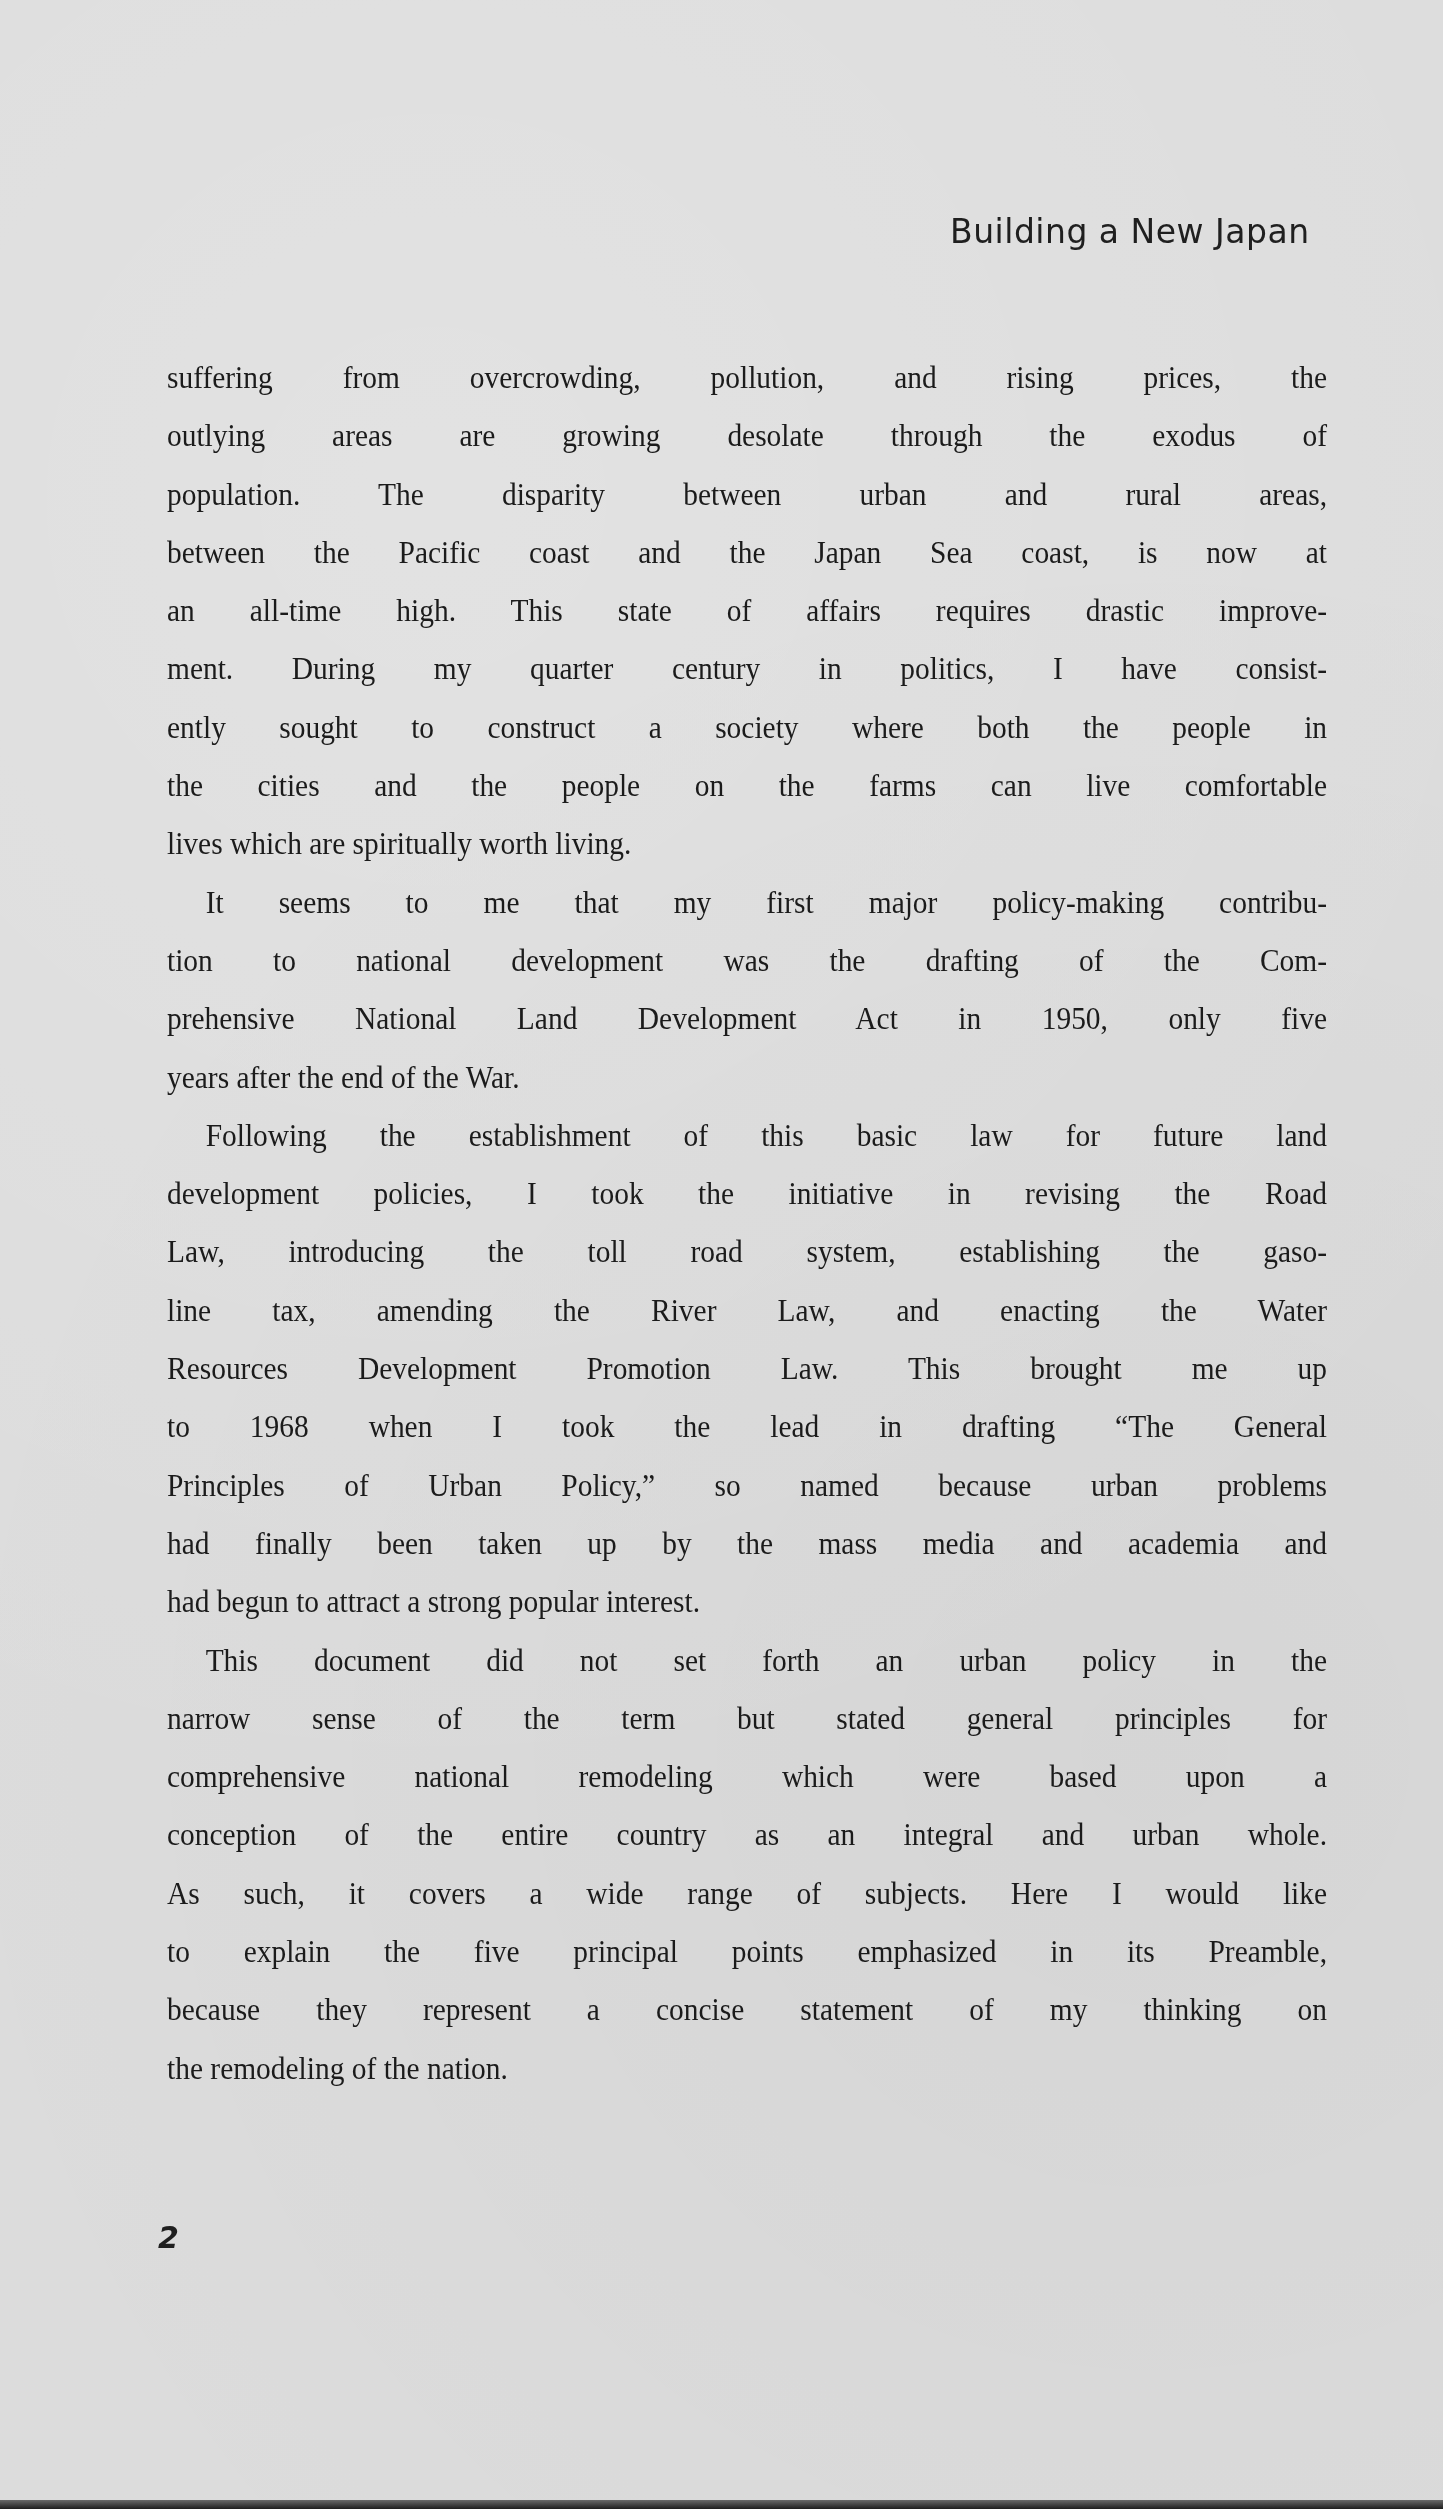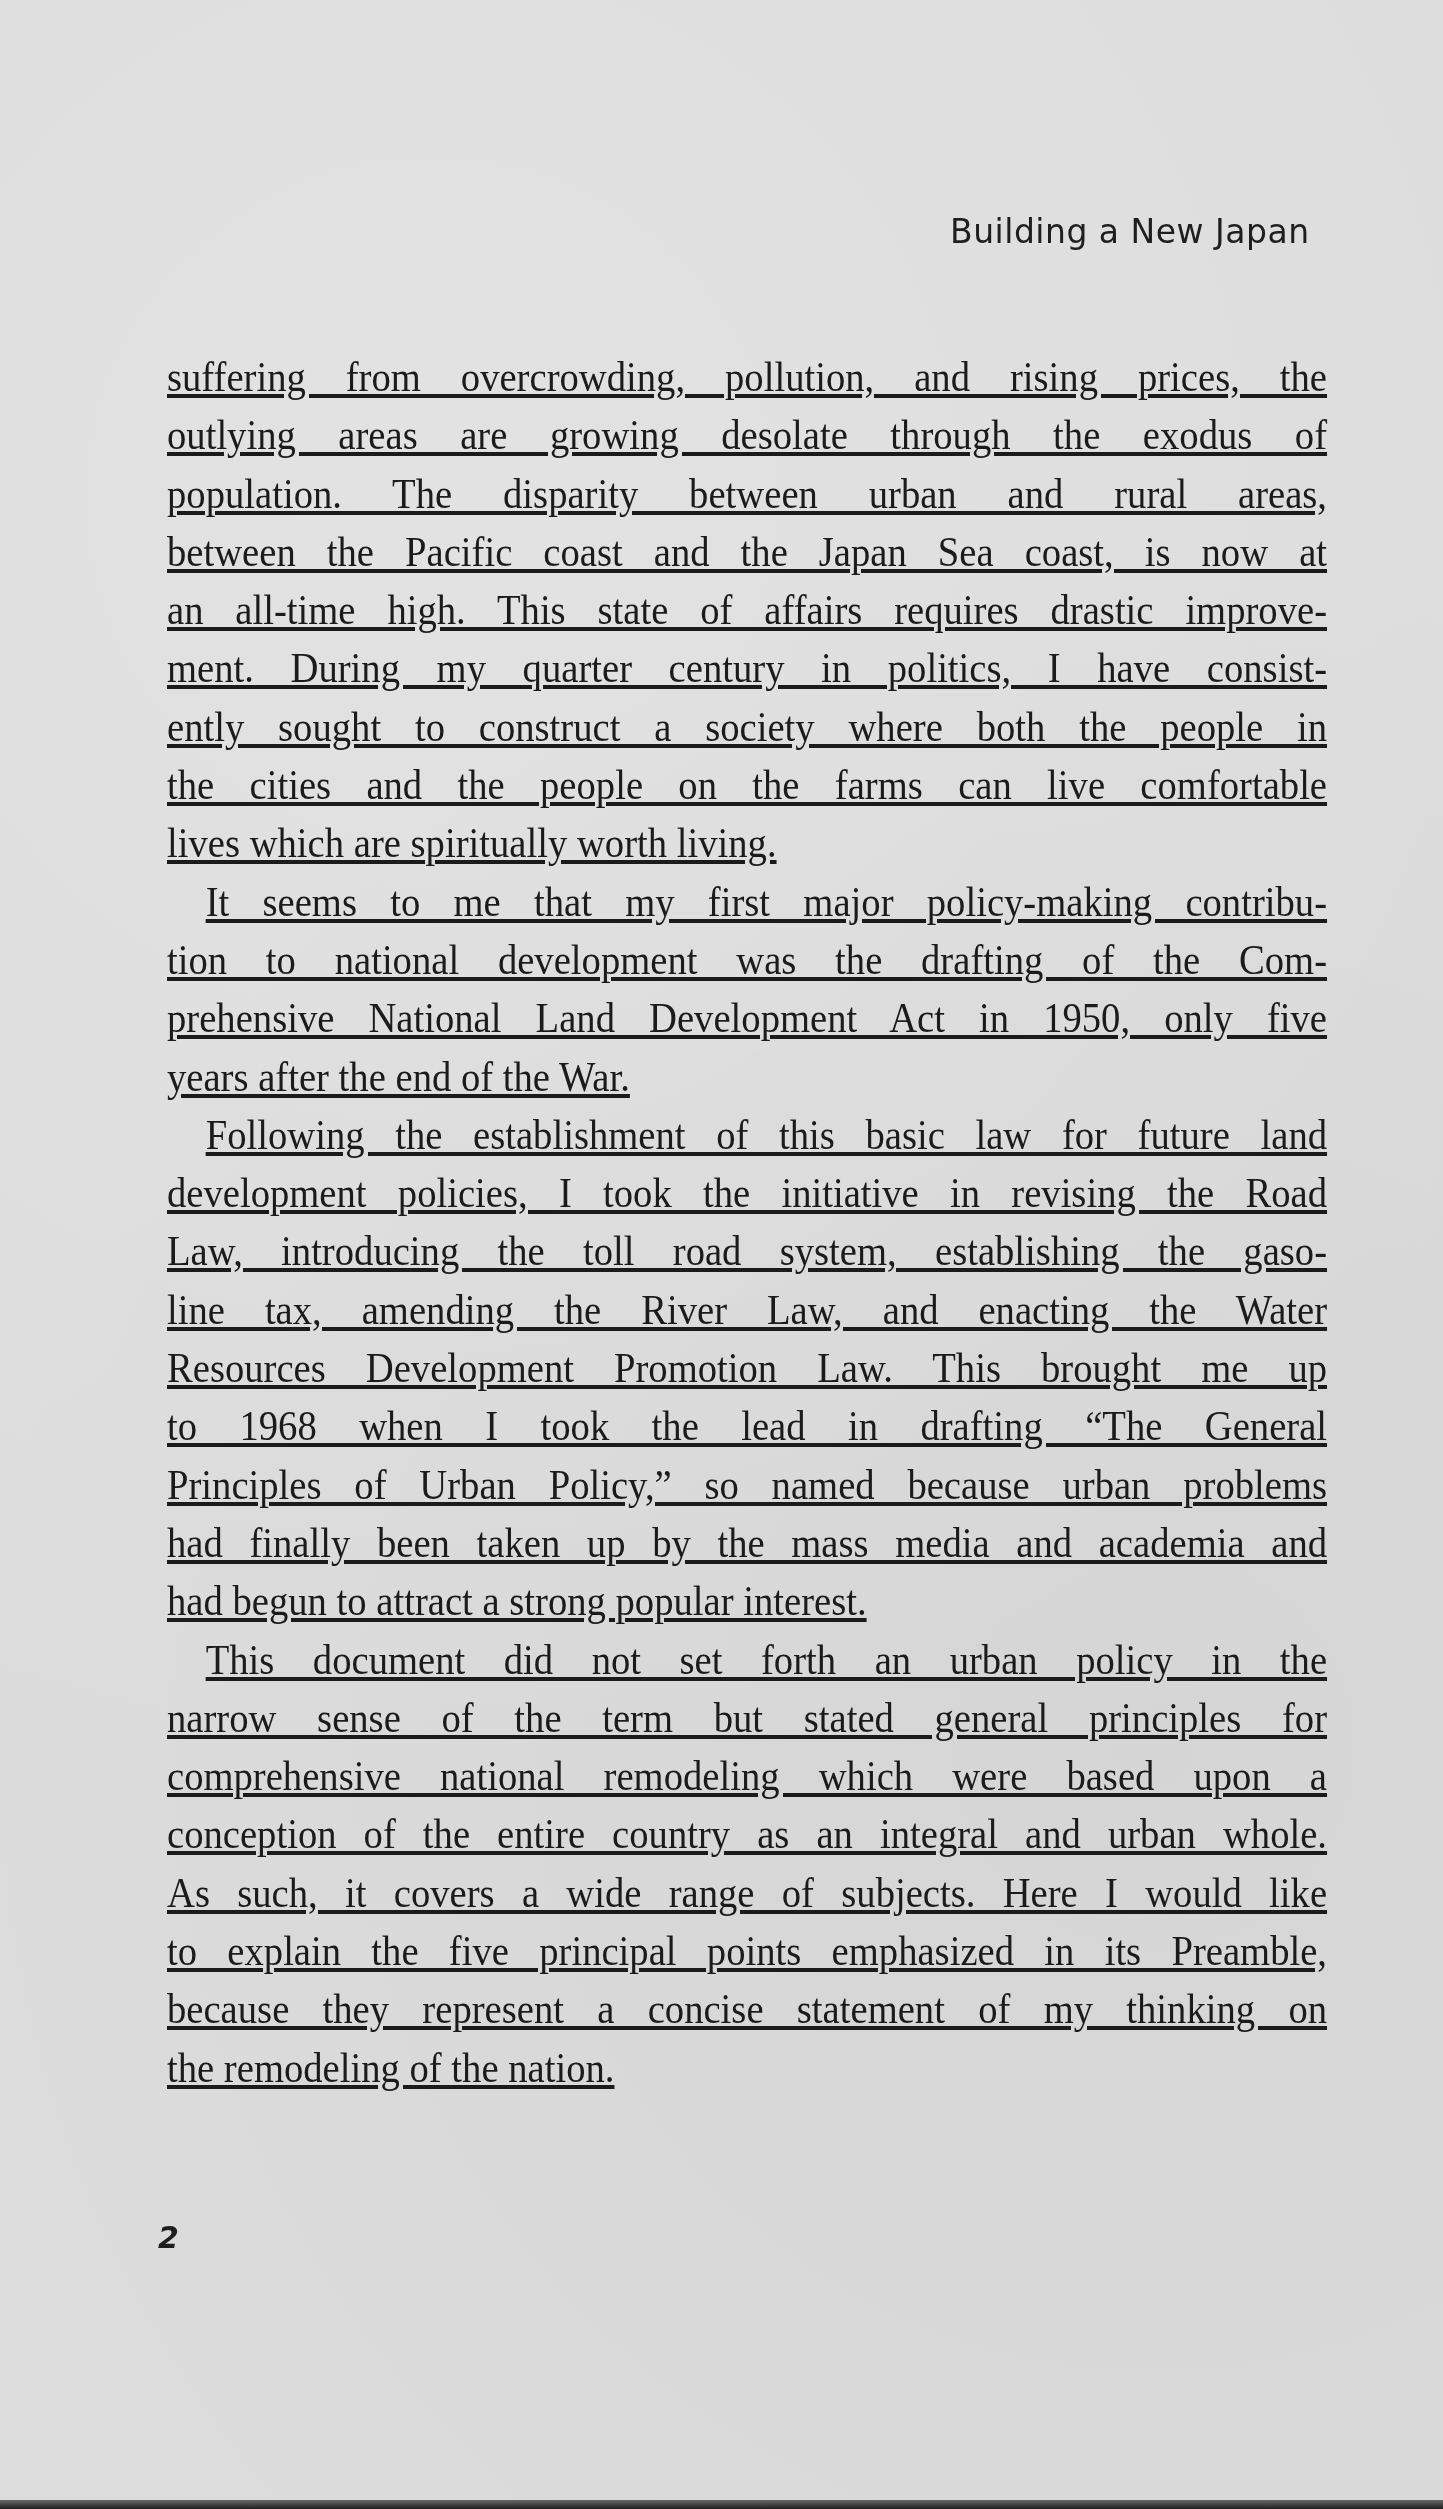--- a/index.html
+++ b/index.html
@@ -42,23 +42,22 @@
       color: #1f1f1f;
       letter-spacing: 0.5px;
       white-space: nowrap;
     }
     .body-text {
       position: absolute;
       left: 167px;
       top: 348px;
       width: 1160px;
       font-family: "Liberation Serif", serif;
-      font-size: 42px;
+      font-size: 32px;
       color: #1b1b1b;
-      text-decoration: underline;
     }
     .line {
       height: 58.3px;
       line-height: 58.3px;
       white-space: nowrap;
       text-align: justify;
       text-align-last: justify;
       display: block;
       transform: scaleX(0.92);
       transform-origin: left center;

